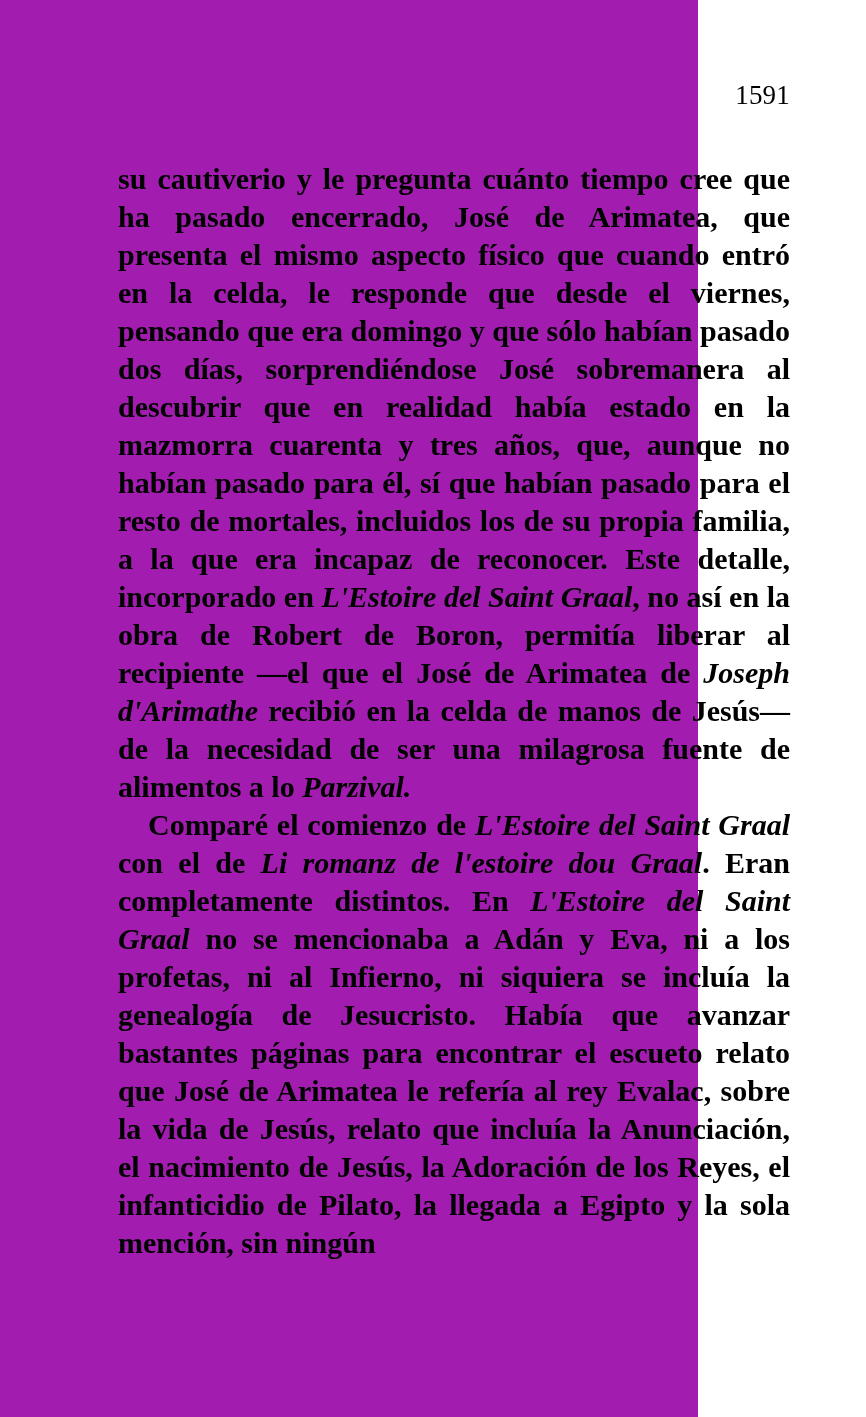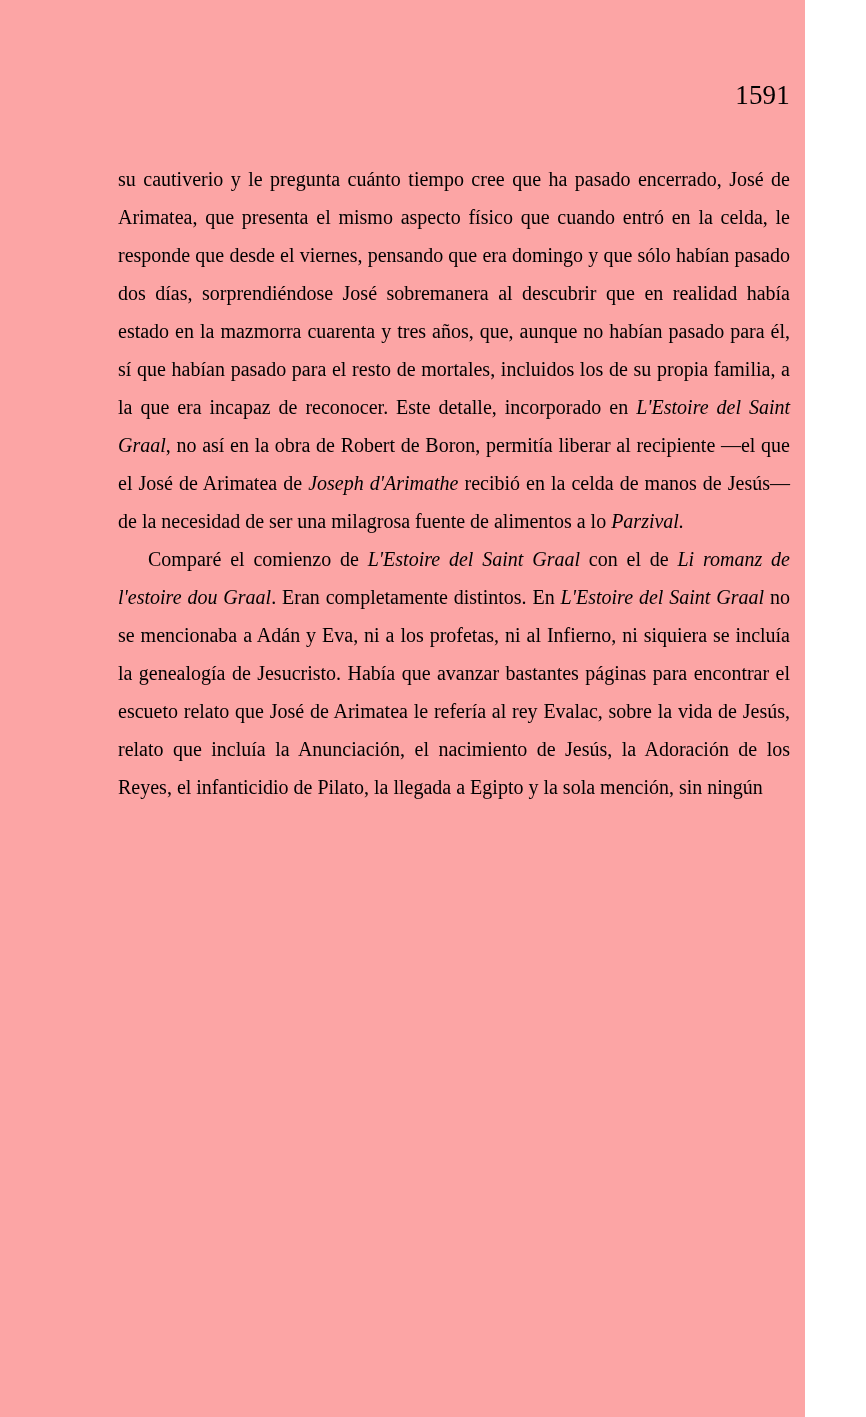--- a/index.html
+++ b/index.html
@@ -15,23 +15,23 @@
     overflow: hidden;
     font-family: "Liberation Serif", "DejaVu Serif", serif;
     color: #000000;
     -webkit-font-smoothing: antialiased;
   }
 
   .page {
     position: absolute;
     left: 0;
     top: 0;
-    width: 805px;
+    width: 698px;
     height: 1417px;
-    background: #fca5a5;
+    background: #a21caf;
   }
 
   
   .folio {
     position: absolute;
     left: 118px;
     top: 78px;
     width: 672px;
     text-align: right;
     font-size: 27px;
@@ -43,28 +43,29 @@
   .textblock {
     position: absolute;
     left: 118px;
     top: 160px;
     width: 672px;
   }
 
   p.para {
     margin: 0;
     padding: 0;
-    font-size: 20px;
+    font-size: 30px;
     line-height: 38px;
     text-align: justify;
     text-justify: inter-word;
     text-indent: 0;
     hyphens: none;
     -webkit-hyphens: none;
     word-spacing: 0px;
+    font-weight: bold;
   }
 
   p.para.indent {
     text-indent: 30px;
   }
 
   
   p.para i, p.para em {
     font-style: italic;
   }

